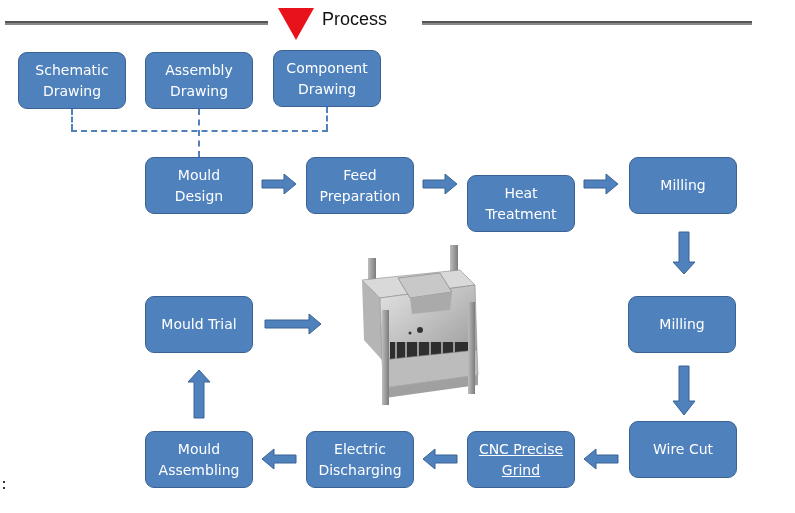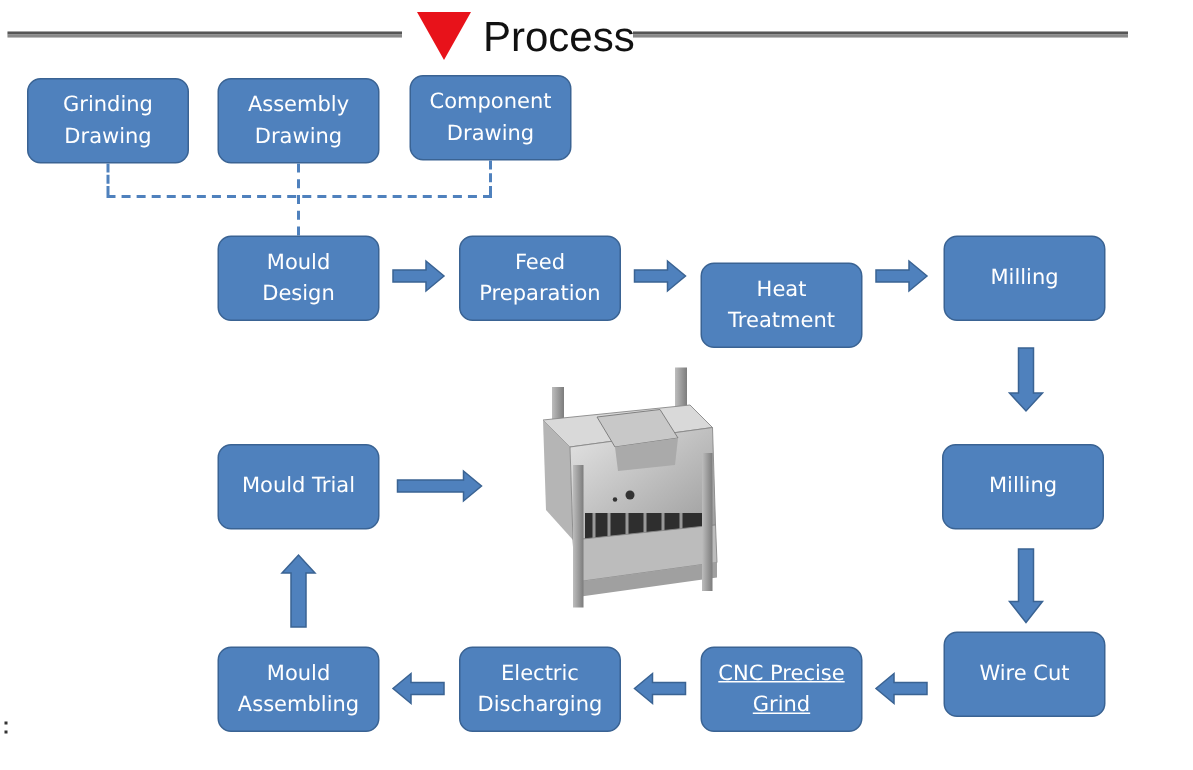--- a/index.html
+++ b/index.html
@@ -1,34 +1,34 @@
 <!DOCTYPE html>
 <html><head>
 <meta charset="utf-8">
 <style>
   html, body { margin:0; padding:0; background:#ffffff; }
   body { width:795px; height:513px; position:relative; overflow:hidden; font-family:"DejaVu Sans", sans-serif; }
   .hline { position:absolute; height:4px; border-top:2px solid #555; border-bottom:2px solid #888; background:#e8e8e8; box-sizing:border-box; }
   .tri { position:absolute; left:278px; top:8px; width:0; height:0; border-left:18px solid transparent; border-right:18px solid transparent; border-top:32px solid #e8121a; }
-  .title { position:absolute; left:322px; top:9px; font-family:"Liberation Sans", sans-serif; font-size:28px; color:#111; }
+  .title { position:absolute; left:322px; top:9px; font-family:"Liberation Sans", sans-serif; font-size:18px; color:#111; }
   .box { position:absolute; width:108px; height:57px; background:#4f81bd; border:1.5px solid #3a6393; border-radius:9px; box-sizing:border-box; display:flex; align-items:center; justify-content:center; text-align:center; color:#fff; font-size:14px; line-height:21px; white-space:pre-line; }
   .dash { position:absolute; border-color:#4f81bd; border-style:dashed; }
   svg.arrows { position:absolute; left:0; top:0; }
   .dot { position:absolute; width:2px; height:2px; background:#333; }
   .mould { position:absolute; left:360px; top:240px; }
 </style>
 </head>
 <body>
 
 <div class="hline" style="left:5px; top:21px; width:263px;"></div>
 <div class="hline" style="left:422px; top:21px; width:330px;"></div>
 <div class="tri"></div>
 <div class="title">Process</div>
 
-<div class="box" style="left:18px; top:52px;">Grinding
+<div class="box" style="left:18px; top:52px;">Schematic
 Drawing</div>
 <div class="box" style="left:145px; top:52px;">Assembly
 Drawing</div>
 <div class="box" style="left:273px; top:50px;">Component
 Drawing</div>
 
 <div class="dash" style="left:71px; top:109px; width:0; height:21px; border-width:0 0 0 2px;"></div>
 <div class="dash" style="left:326px; top:107px; width:0; height:23px; border-width:0 0 0 2px;"></div>
 <div class="dash" style="left:71px; top:130px; width:257px; height:0; border-width:2px 0 0 0;"></div>
 <div class="dash" style="left:198px; top:109px; width:0; height:48px; border-width:0 0 0 2px;"></div>

